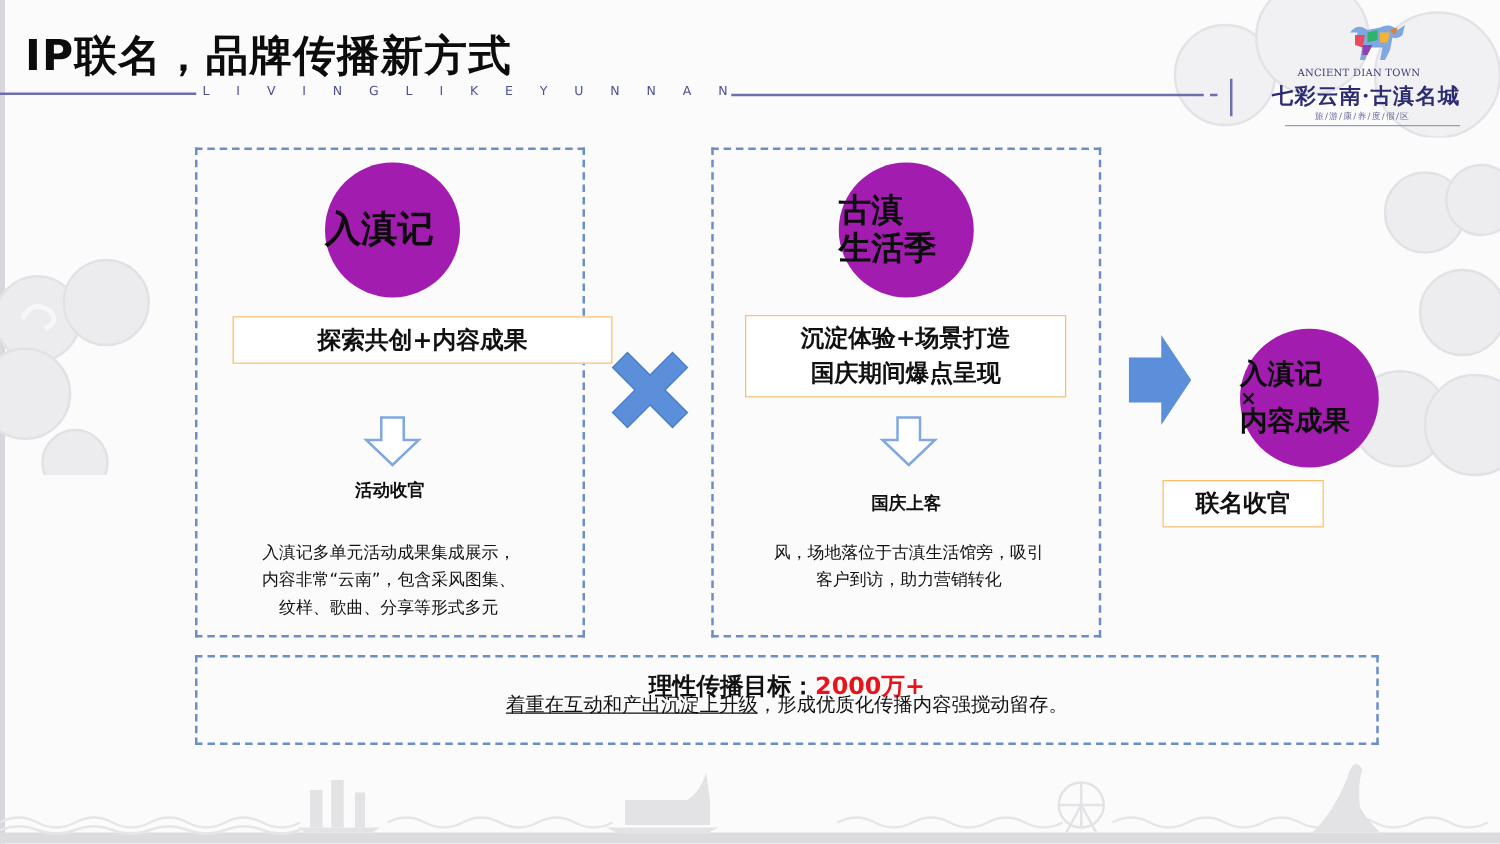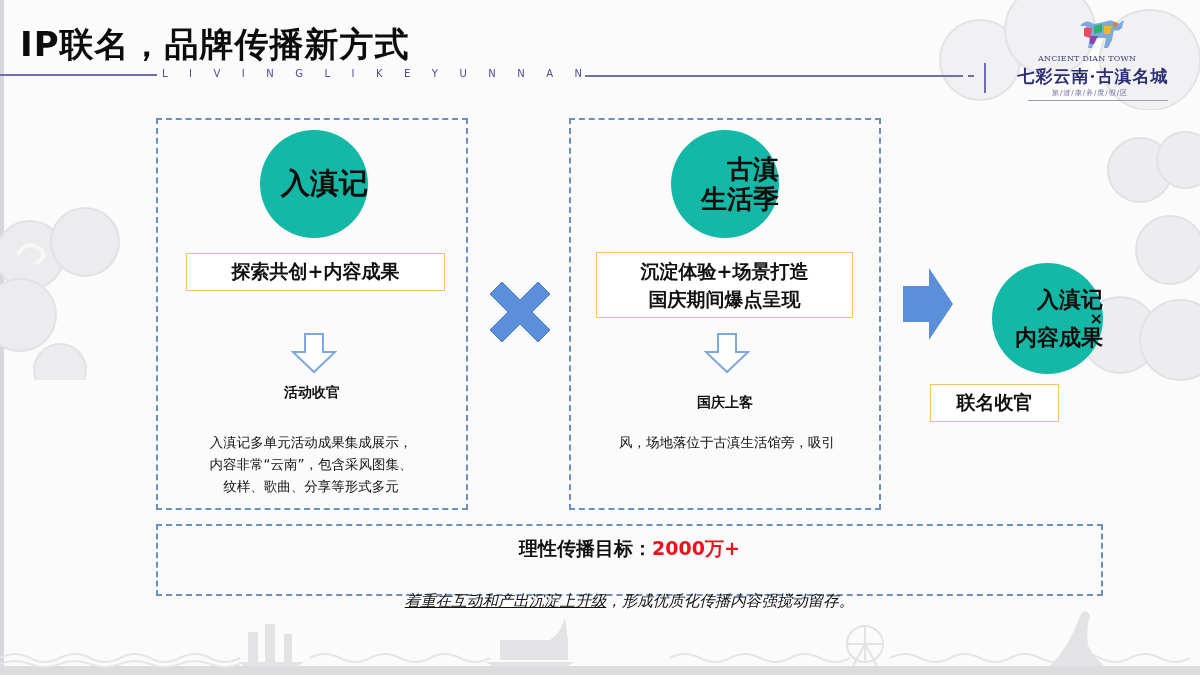--- a/index.html
+++ b/index.html
@@ -48,56 +48,56 @@
     }
     .logo-line { position: absolute; left: 28px; top: 88px; width: 140px; height: 1px; background: #9a9ab8; }
 
     
     .dash-box { position: absolute; border: 2px dashed #6b8fc5; }
     .box-a { left: 156px; top: 118px; width: 312px; height: 392px; }
     .box-b { left: 569px; top: 118px; width: 312px; height: 392px; }
     .box-goal { left: 156px; top: 524px; width: 947px; height: 72px; }
 
     .circle {
-      position: absolute; border-radius: 50%; background: #14b8a6;
-      display: flex; align-items: flex-end; justify-content: center; flex-direction: column;
+      position: absolute; border-radius: 50%; background: #a21caf;
+      display: flex; align-items: flex-start; justify-content: center; flex-direction: column;
       font-weight: bold; color: #0c0c0c; text-align: center;
     }
     .circle-a { left: 260px; top: 130px; width: 108px; height: 108px; font-size: 29px; }
     .circle-b { left: 671px; top: 130px; width: 108px; height: 108px; font-size: 26px; line-height: 30px; }
     .circle-c { left: 992px; top: 263px; width: 111px; height: 111px; font-size: 22px; line-height: 24px; }
     .circle-c .x { font-size: 16px; line-height: 14px; }
 
     .tag-box {
       position: absolute; border: 1.5px solid #f7c070; background: #fff;
       display: flex; align-items: center; justify-content: center; flex-direction: column;
       font-weight: bold; color: #111; text-align: center;
     }
-    .tag-a { left: 186px; top: 253px; width: 259px; height: 38px; font-size: 19px; }
+    .tag-a { left: 186px; top: 253px; width: 304px; height: 38px; font-size: 19px; }
     .tag-b { left: 596px; top: 252px; width: 257px; height: 66px; font-size: 19px; line-height: 28px; }
     .tag-c { left: 930px; top: 384px; width: 129px; height: 38px; font-size: 19px; }
 
     .down-arrow { position: absolute; width: 48px; height: 42px; }
     .arrow-a { left: 290px; top: 332px; }
     .arrow-b { left: 703px; top: 332px; }
 
     .sub-title { position: absolute; font-size: 14px; font-weight: bold; color: #111; text-align: center; }
     .sub-a { left: 156px; width: 312px; top: 384px; }
     .sub-b { left: 569px; width: 312px; top: 394px; }
 
     .desc { position: absolute; font-size: 13.5px; line-height: 22px; color: #111; text-align: center; }
     .desc-a { left: 166px; width: 290px; top: 431px; }
     .desc-b { left: 582px; width: 290px; top: 431px; }
 
     .cross { position: absolute; left: 488px; top: 280px; width: 64px; height: 64px; }
     .right-arrow { position: absolute; left: 903px; top: 268px; width: 50px; height: 72px; }
 
     .goal-line1 { position: absolute; left: 156px; width: 947px; top: 536px; text-align: center; font-size: 19px; font-weight: bold; }
     .goal-line1 .num { color: #e8141b; margin-top: 32px; }
-    .goal-line2 { position: absolute; left: 156px; width: 947px; top: 591px; text-align: center; font-size: 15.5px; color: #111; font-style: italic; }
+    .goal-line2 { position: absolute; left: 156px; width: 947px; top: 554px; text-align: center; font-size: 15.5px; color: #111; }
     .goal-line2 .ul { text-decoration: underline; }
 
     .skyline { position: absolute; left: 0; top: 610px; width: 1200px; height: 65px; }
   </style>
 </head>
 <body>
 
 <div class="left-edge"></div>
 
 <svg class="cloud" style="left:0;top:200px" width="140" height="180" viewBox="0 0 140 180">
@@ -194,20 +194,21 @@
 <div class="tag-box tag-b">
   <span>沉淀体验+场景打造</span>
   <span>国庆期间爆点呈现</span>
 </div>
 <svg class="down-arrow arrow-b" viewBox="0 0 48 42">
   <path d="M15 2 H33 V20 H45 L24 40 L3 20 H15 Z" fill="#fff" stroke="#7fa8e0" stroke-width="2"></path>
 </svg>
 <div class="sub-title sub-b">国庆上客</div>
 <div class="desc desc-b">
   <div>风，场地落位于古滇生活馆旁，吸引</div>
+  <div>客户到访，助力营销转化</div>
 </div>
 
 <svg class="right-arrow" viewBox="0 0 50 72">
   <path d="M0 18 H26 V0 L50 36 L26 72 V54 H0 Z" fill="#5b8fd9"></path>
 </svg>
 
 <div class="circle circle-c">
   <span>入滇记</span>
   <span class="x">×</span>
   <span>内容成果</span>

